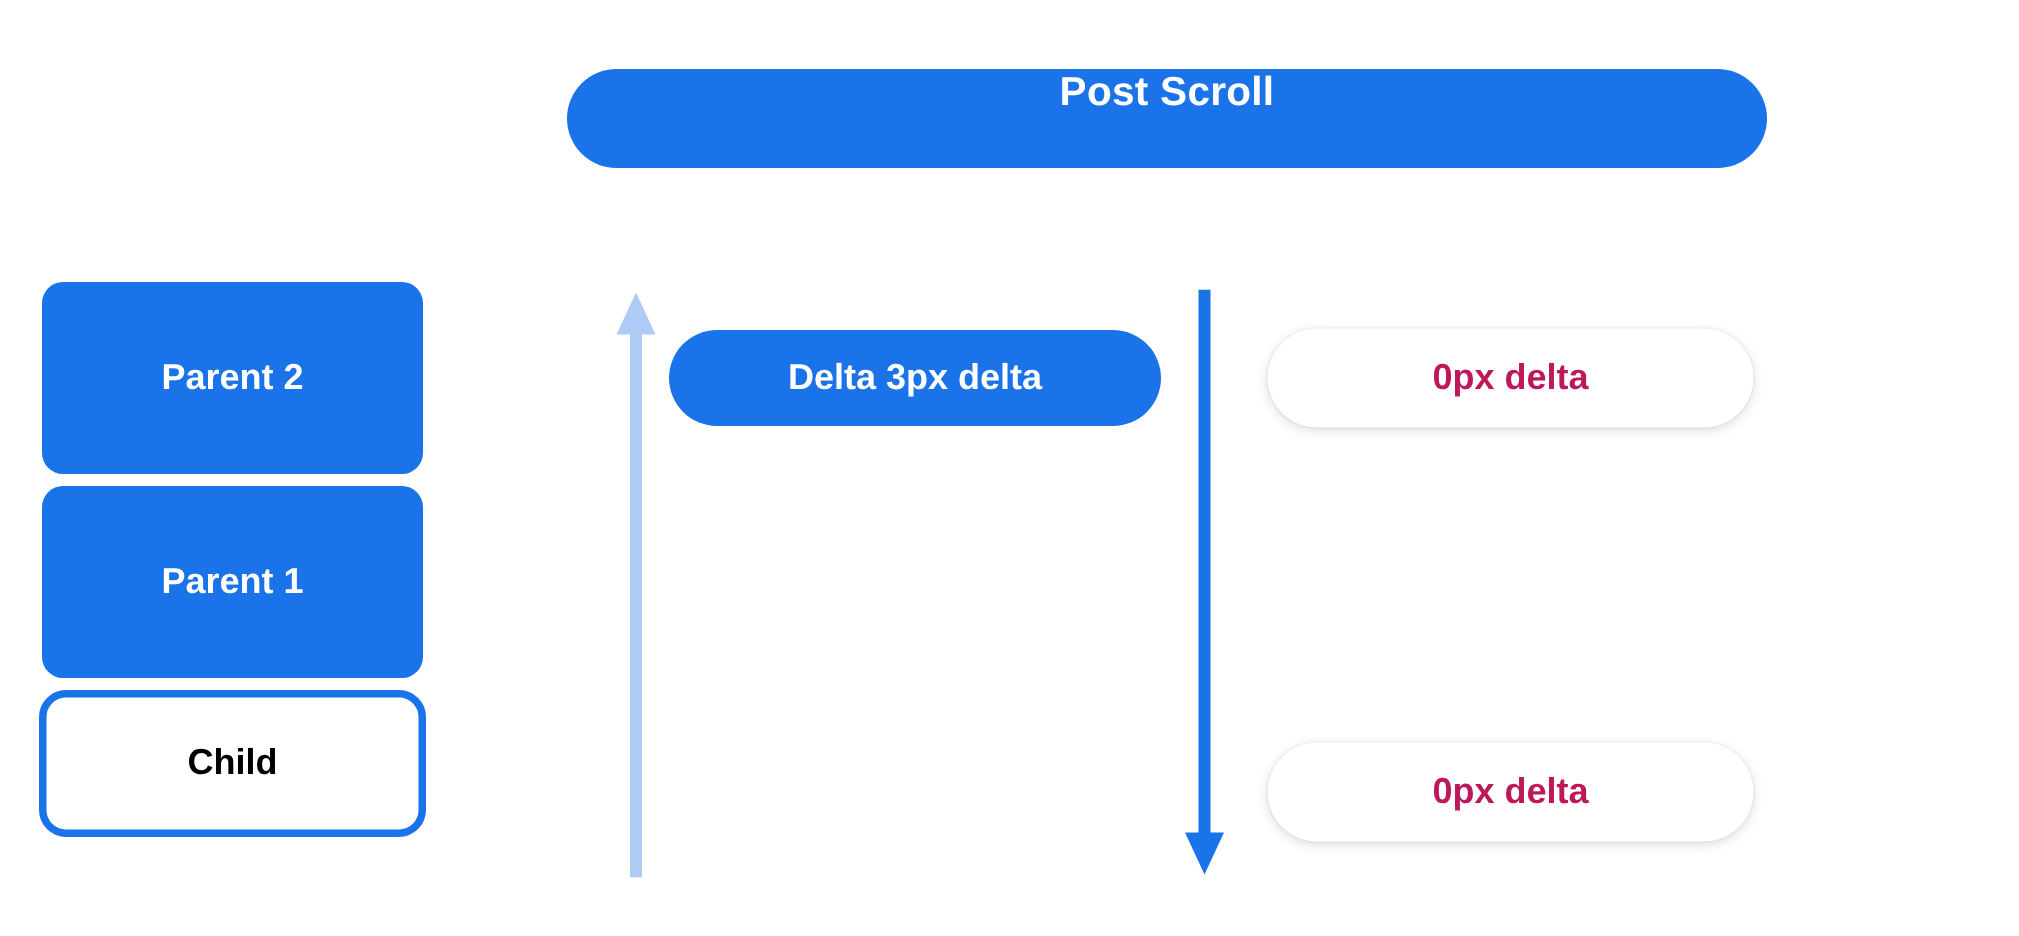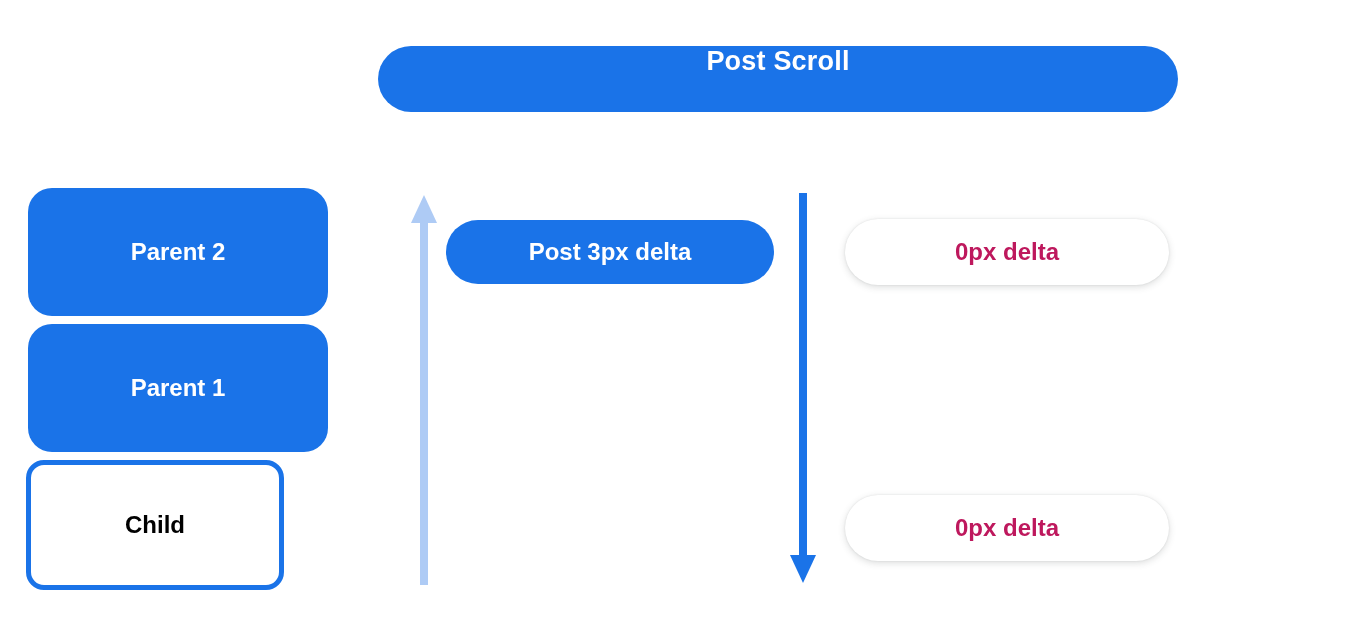--- a/index.html
+++ b/index.html
@@ -41,40 +41,40 @@
 
   
   .stack {
     position: absolute;
     left: 28px;
     top: 188px;
     width: 254px;
   }
   .node {
     box-sizing: border-box;
-    width: 300px;
+    width: 254px;
     height: 128px;
-    border-radius: 24px;
+    border-radius: 14px;
     display: flex;
     align-items: center;
     justify-content: center;
     font-size: 24px;
     font-weight: bold;
     margin-bottom: 8px;
   }
   .node.filled {
     background: #1a73e8;
     color: #ffffff;
     border: 0;
   }
   .node.outlined {
     background: #ffffff;
     color: #000000;
     border: 5px solid #1a73e8;
-    height: 130px;
+    height: 98px;
     width: 258px;
     margin-left: -2px;
     border-radius: 18px;
     margin-bottom: 0;
   }
 
   
   .arrow {
     position: absolute;
   }
@@ -145,21 +145,21 @@
     <rect x="10" y="26" width="8" height="366" fill="#aecbf5"></rect>
     <polygon points="14,2 27,30 1,30" fill="#aecbf5"></polygon>
   </svg>
 
   <svg class="arrow arrow-down" width="28" height="392" viewBox="0 0 28 392">
     <rect x="10" y="0" width="8" height="366" fill="#1a73e8"></rect>
     <polygon points="14,390 1,362 27,362" fill="#1a73e8"></polygon>
   </svg>
 
   <div class="pill blue row-a">
-    <span>Post 3px delta</span>
+    <span>Delta 3px delta</span>
   </div>
 
   <div class="pill white row-a">
     <span>0px delta</span>
   </div>
   <div class="pill white row-c">
     <span>0px delta</span>
   </div>
 
 </div>

